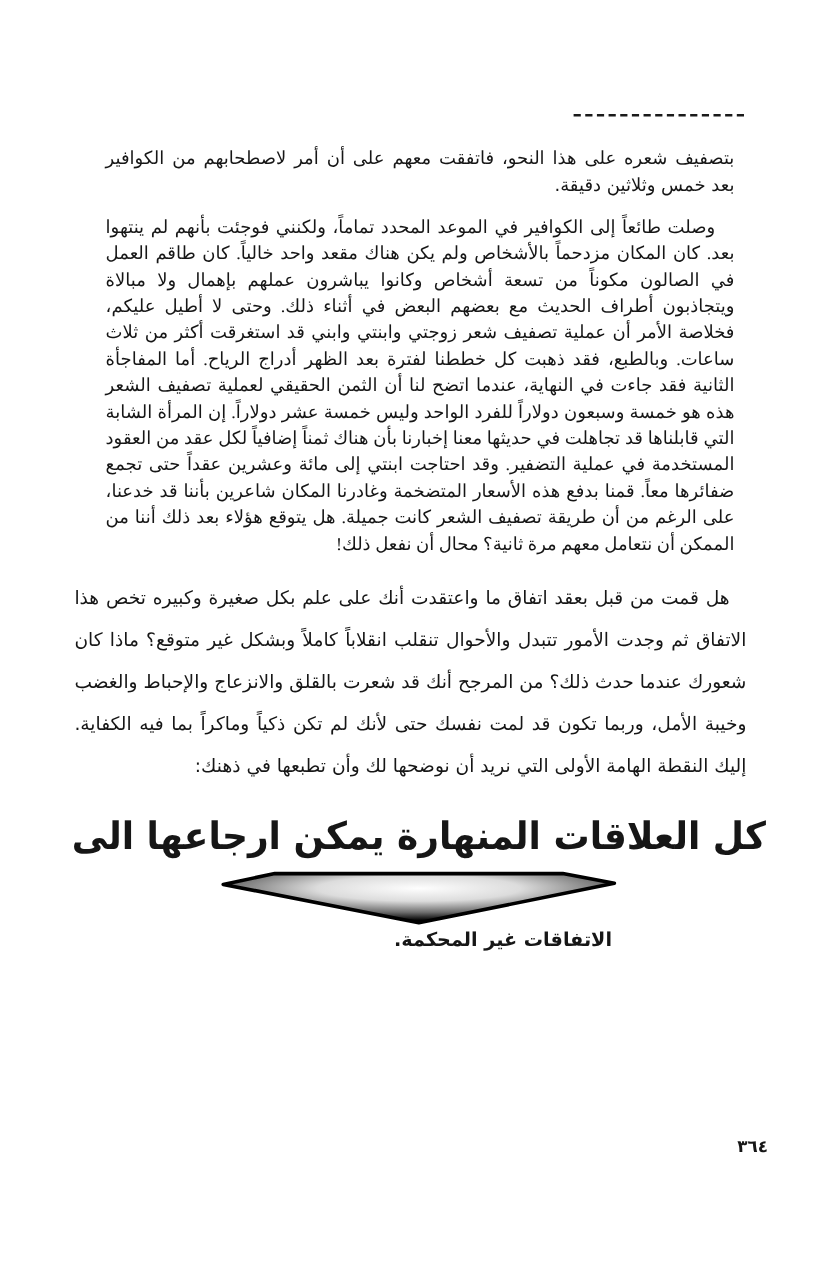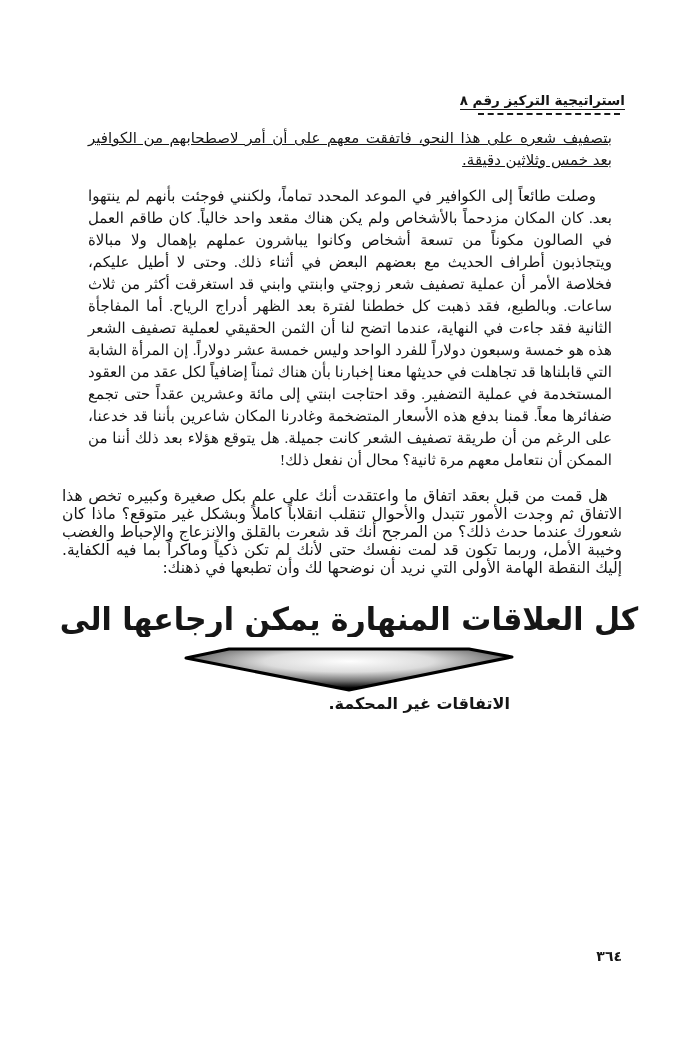--- a/index.html
+++ b/index.html
@@ -35,26 +35,26 @@
     border-top: 2px dashed #1a1a1a;
     margin: 3px 78px 0 0;
   }
   
   .para {
     text-align: justify;
     font-size: 15px;
     line-height: 22px;
     margin: 0 86px 0 88px;
   }
-  .para-continuation { margin-top: 12px; text-decoration: underline; }
+  .para-continuation { margin-top: 24px; }
   .para-story { margin-top: 14px; text-indent: 16px; font-family: Liberation Serif, serif; }
   .para-question {
     margin: 16px 76px 0 62px;
     font-size: 15.5px;
-    line-height: 18px;
+    line-height: 35px;
     text-indent: 14px;
   }
   
   .callout-heading {
     margin-top: 24px;
     text-align: center;
     font-size: 30px;
     font-weight: bold;
     transform: scaleY(1.05);
   }
@@ -66,31 +66,30 @@
   .callout-label {
     width: fit-content;
     margin: 2px 188px 0 0;
     font-size: 16px;
     font-weight: bold;
   }
   
   .page-number {
     position: absolute;
     top: 948px;
-    right: 76px;
+    right: 58px;
     font-size: 14px;
     font-weight: bold;
   }
 </style>
 </head>
 <body>
 
 <div class="page">
 
-  <div class="running-header">استراتيجية التركيز رقم ٨</div>
   <div class="header-rule"></div>
 
   <p class="para para-continuation">بتصفيف شعره على هذا النحو، فاتفقت معهم على أن أمر لاصطحابهم من الكوافير بعد خمس وثلاثين دقيقة.</p>
 
   <p class="para para-story">وصلت طائعاً إلى الكوافير في الموعد المحدد تماماً، ولكنني فوجئت بأنهم لم ينتهوا بعد. كان المكان مزدحماً بالأشخاص ولم يكن هناك مقعد واحد خالياً. كان طاقم العمل في الصالون مكوناً من تسعة أشخاص وكانوا يباشرون عملهم بإهمال ولا مبالاة ويتجاذبون أطراف الحديث مع بعضهم البعض في أثناء ذلك. وحتى لا أطيل عليكم، فخلاصة الأمر أن عملية تصفيف شعر زوجتي وابنتي وابني قد استغرقت أكثر من ثلاث ساعات. وبالطبع، فقد ذهبت كل خططنا لفترة بعد الظهر أدراج الرياح. أما المفاجأة الثانية فقد جاءت في النهاية، عندما اتضح لنا أن الثمن الحقيقي لعملية تصفيف الشعر هذه هو خمسة وسبعون دولاراً للفرد الواحد وليس خمسة عشر دولاراً. إن المرأة الشابة التي قابلناها قد تجاهلت في حديثها معنا إخبارنا بأن هناك ثمناً إضافياً لكل عقد من العقود المستخدمة في عملية التضفير. وقد احتاجت ابنتي إلى مائة وعشرين عقداً حتى تجمع ضفائرها معاً. قمنا بدفع هذه الأسعار المتضخمة وغادرنا المكان شاعرين بأننا قد خدعنا، على الرغم من أن طريقة تصفيف الشعر كانت جميلة. هل يتوقع هؤلاء بعد ذلك أننا من الممكن أن نتعامل معهم مرة ثانية؟ محال أن نفعل ذلك!</p>
 
   <p class="para para-question">هل قمت من قبل بعقد اتفاق ما واعتقدت أنك على علم بكل صغيرة وكبيره تخص هذا الاتفاق ثم وجدت الأمور تتبدل والأحوال تنقلب انقلاباً كاملاً وبشكل غير متوقع؟ ماذا كان شعورك عندما حدث ذلك؟ من المرجح أنك قد شعرت بالقلق والانزعاج والإحباط والغضب وخيبة الأمل، وربما تكون قد لمت نفسك حتى لأنك لم تكن ذكياً وماكراً بما فيه الكفاية. إليك النقطة الهامة الأولى التي نريد أن نوضحها لك وأن تطبعها في ذهنك:</p>
 
   <div class="callout">
     <div class="callout-heading">كل العلاقات المنهارة يمكن ارجاعها الى</div>

